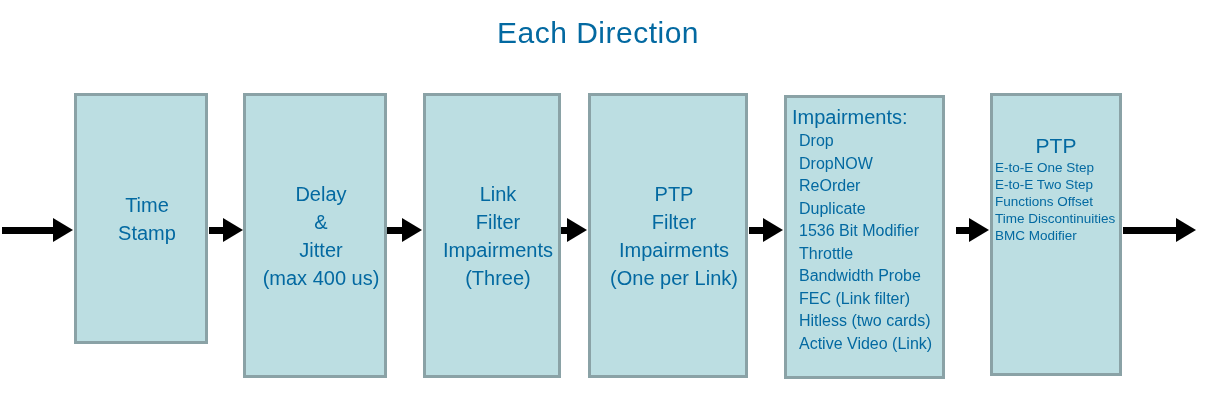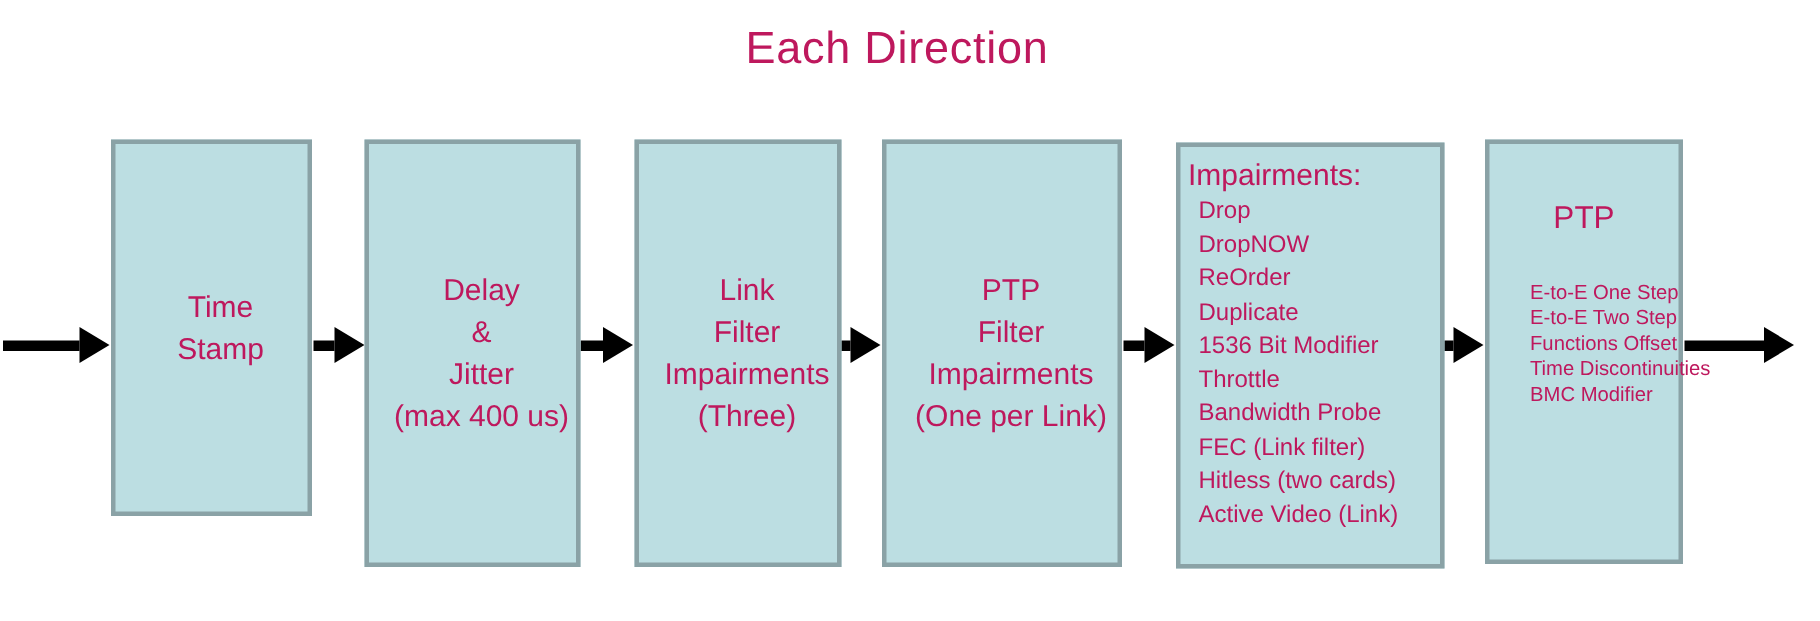--- a/index.html
+++ b/index.html
@@ -2,21 +2,21 @@
 <html style="--box-fill: #bcdee2; --box-border: #8aa2a6; --arrow: #000000;"><head>
 <meta charset="utf-8">
 <style>
   html, body { margin: 0; padding: 0; background: #ffffff; }
   .canvas {
     position: relative;
     width: 1213px;
     height: 414px;
     background: #ffffff;
     font-family: "Liberation Sans", sans-serif;
-    color: #be185d;
+    color: #0369a1;
     overflow: hidden;
   }
   .title {
     position: absolute;
     top: 16px;
     left: 0;
     width: 1196px;
     text-align: center;
     font-size: 30px;
     letter-spacing: 0.5px;
@@ -49,21 +49,21 @@
     width: 0; height: 0;
     border-top: 12px solid transparent;
     border-bottom: 12px solid transparent;
     border-left: 20px solid var(--arrow, #000);
   }
   .box5 { padding: 6px 0 0 5px; font-size: 16px; line-height: 22.5px; }
   .box5 .hdr { font-size: 20px; line-height: 26px; white-space: nowrap; }
   .box5 .item { padding-left: 7px; white-space: nowrap; }
   .box6 { padding-top: 36px; }
   .box6 .hdr { text-align: center; font-size: 21px; line-height: 27px; }
-  .box6 .list { margin-top: 27px; padding-left: 27px; }
+  .box6 .list { margin-top: 0; padding-left: 2px; }
   .box6 .item { white-space: nowrap; font-size: 13.5px; line-height: 17px; }
 </style>
 </head>
 <body>
 
 <div class="canvas">
 
   <div class="title">Each Direction</div>
 
   <div class="arrow" style="left:2px; top:218px; width:71px;">
@@ -114,21 +114,21 @@
     <span>(Three)</span>
   </div>
 
   <div class="box center-box" style="left:588px; top:93px; width:160px; height:285px;">
     <span>PTP</span>
     <span>Filter</span>
     <span>Impairments</span>
     <span>(One per Link)</span>
   </div>
 
-  <div class="box box5" style="left:784px; top:95px; width:179px; height:284px;">
+  <div class="box box5" style="left:784px; top:95px; width:161px; height:284px;">
     <div class="hdr">Impairments:</div>
     <div class="item">Drop</div>
     <div class="item">DropNOW</div>
     <div class="item">ReOrder</div>
     <div class="item">Duplicate</div>
     <div class="item">1536 Bit Modifier</div>
     <div class="item">Throttle</div>
     <div class="item">Bandwidth Probe</div>
     <div class="item">FEC (Link filter)</div>
     <div class="item">Hitless (two cards)</div>

